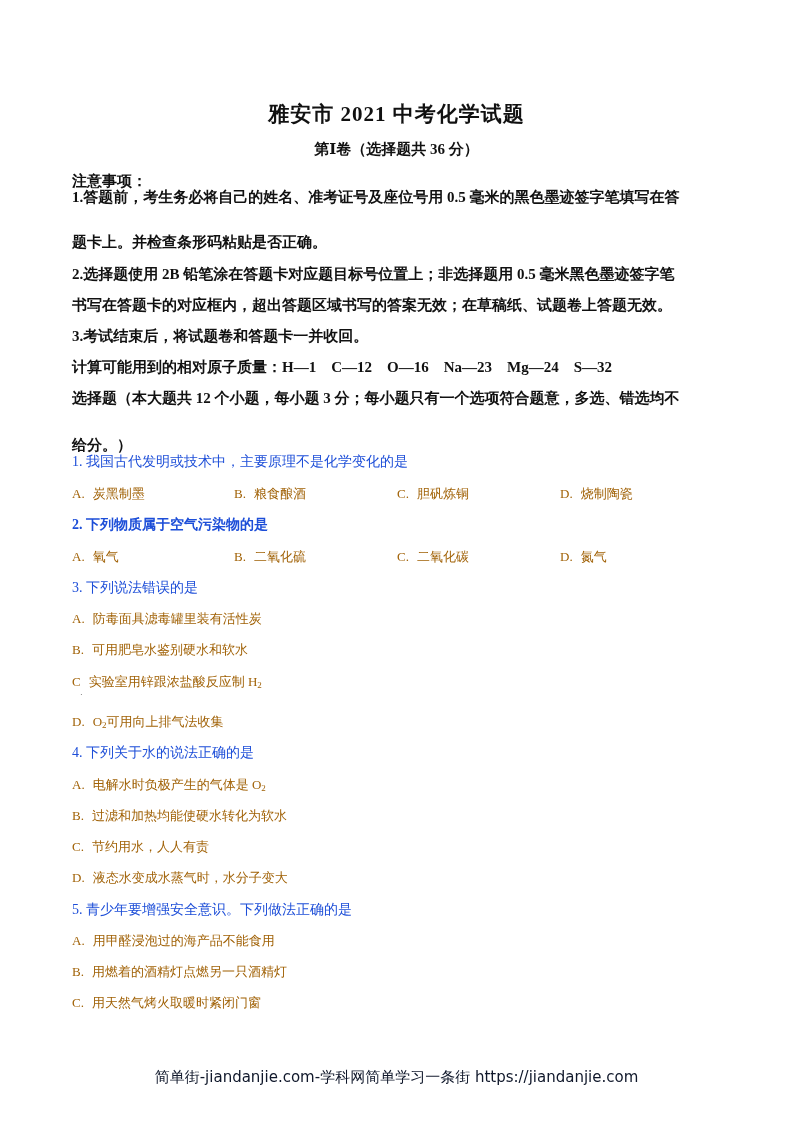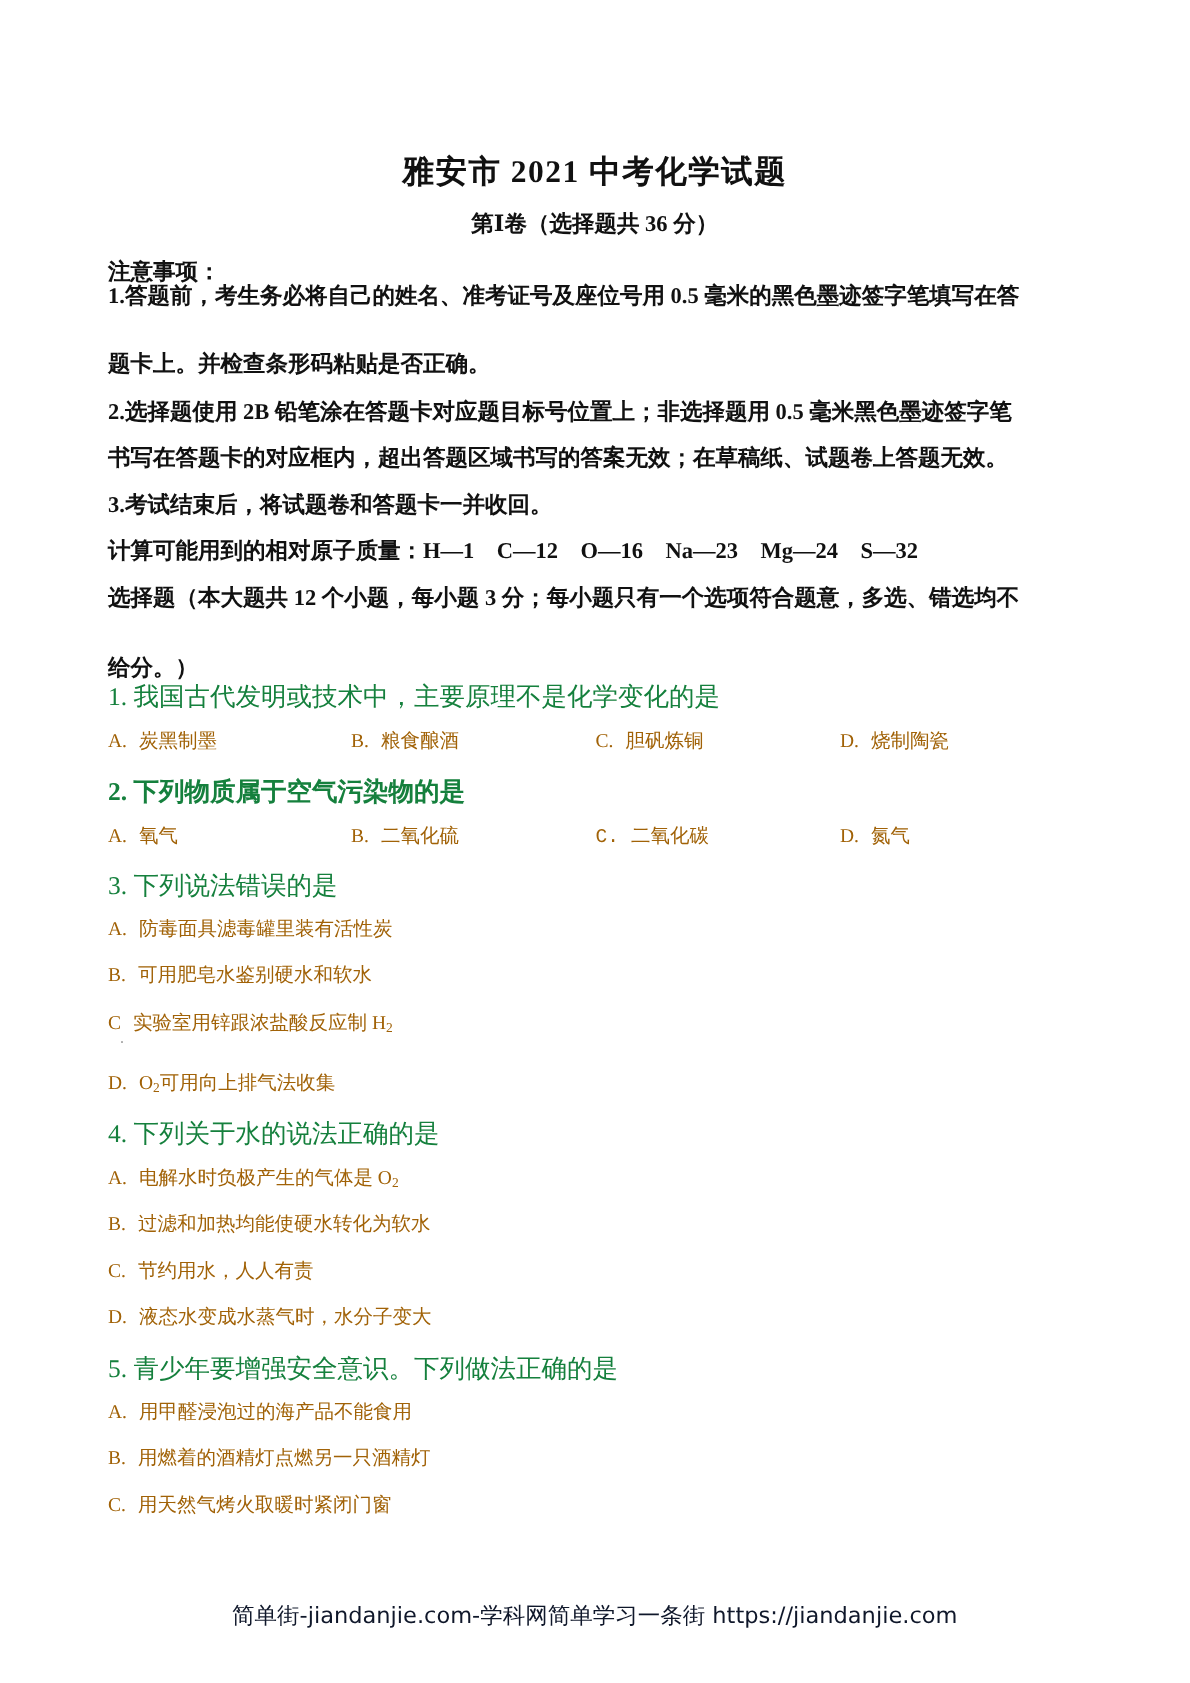--- a/index.html
+++ b/index.html
@@ -2,21 +2,21 @@
 <html><head>
 <meta charset="utf-8">
 <style>
   html, body { margin: 0; padding: 0; background: #ffffff; }
   body { width: 793px; height: 1122px; position: relative; overflow: hidden; color: #111; }
   .page { position: absolute; left: 0; top: 0; width: 735px; height: 1122px; }
   .serif { font-family: "Liberation Serif", "DejaVu Serif", serif; }
   .title { position: absolute; top: 100px; left: 0; width: 793px; text-align: center; font-size: 21px; font-weight: bold; letter-spacing: 1px; }
   .subtitle { position: absolute; top: 140px; left: 0; width: 793px; text-align: center; font-size: 15px; font-weight: bold; }
   .bold-line { position: absolute; left: 72px; font-size: 15px; font-weight: bold; white-space: nowrap; }
-  .q-line { position: absolute; left: 72px; font-size: 17px; white-space: nowrap; color: #15803d; }
+  .q-line { position: absolute; left: 72px; font-size: 14px; white-space: nowrap; color: #1d4ed8; }
   .opt { position: absolute; font-size: 13px; white-space: nowrap; color: #a16207; }
   .opt-label { display: inline-block; margin-right: 8px; }
   sub { font-size: 9px; vertical-align: -2px; }
   .dot { position: absolute; left: 80px; top: 690px; font-size: 8px; color: #444; }
   .footer { position: absolute; top: 1068px; left: 0; width: 793px; text-align: center; font-family: "DejaVu Sans", sans-serif; font-size: 15px; color: #0f172a; }
 </style>
 </head>
 <body>
 
 <div class="page serif">
@@ -49,21 +49,21 @@
     <span class="opt-label">D.</span><span>烧制陶瓷</span>
   </div>
 
   <div class="q-line" style="top:516px;font-weight:bold;">2. 下列物质属于空气污染物的是</div>
   <div class="opt" style="left:72px; top:548px;">
     <span class="opt-label">A.</span><span>氧气</span>
   </div>
   <div class="opt" style="left:234px; top:548px;">
     <span class="opt-label">B.</span><span>二氧化硫</span>
   </div>
-  <div class="opt" style="left:397px; top:548px;font-family:Liberation Mono, monospace;">
+  <div class="opt" style="left:397px; top:548px;">
     <span class="opt-label">C.</span><span>二氧化碳</span>
   </div>
   <div class="opt" style="left:560px; top:548px;">
     <span class="opt-label">D.</span><span>氮气</span>
   </div>
 
   <div class="q-line" style="top:579px;">3. 下列说法错误的是</div>
   <div class="opt" style="left:72px; top:610px;">
     <span class="opt-label">A.</span><span>防毒面具滤毒罐里装有活性炭</span>
   </div>

